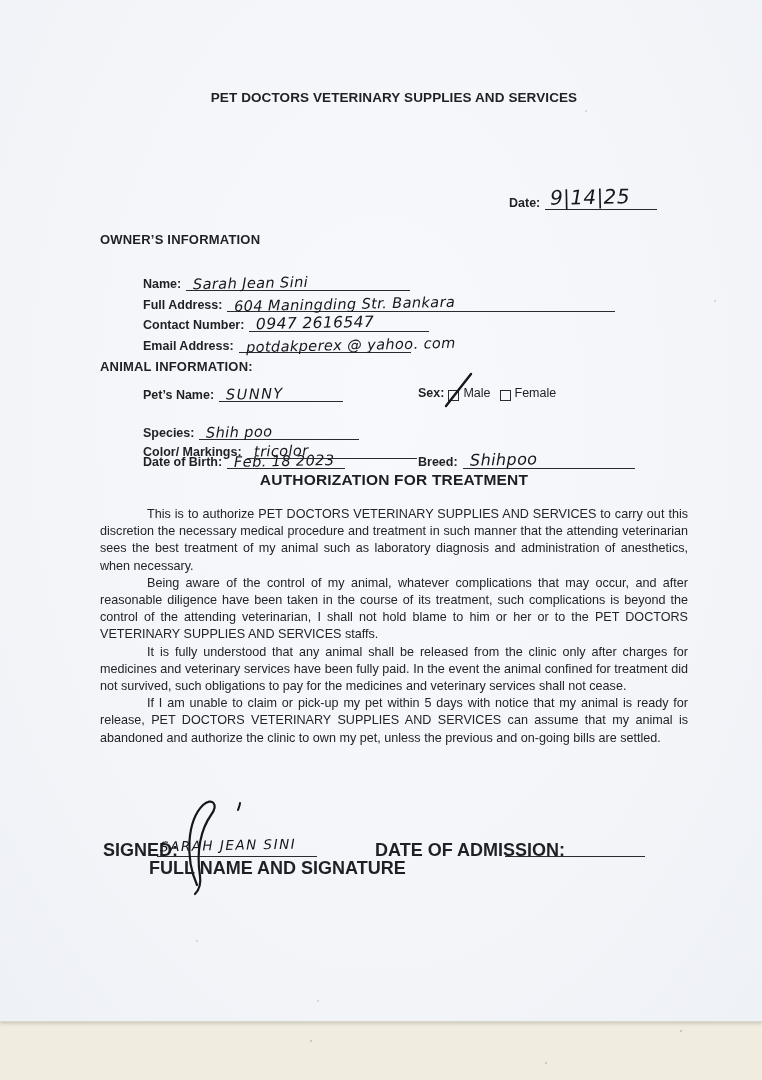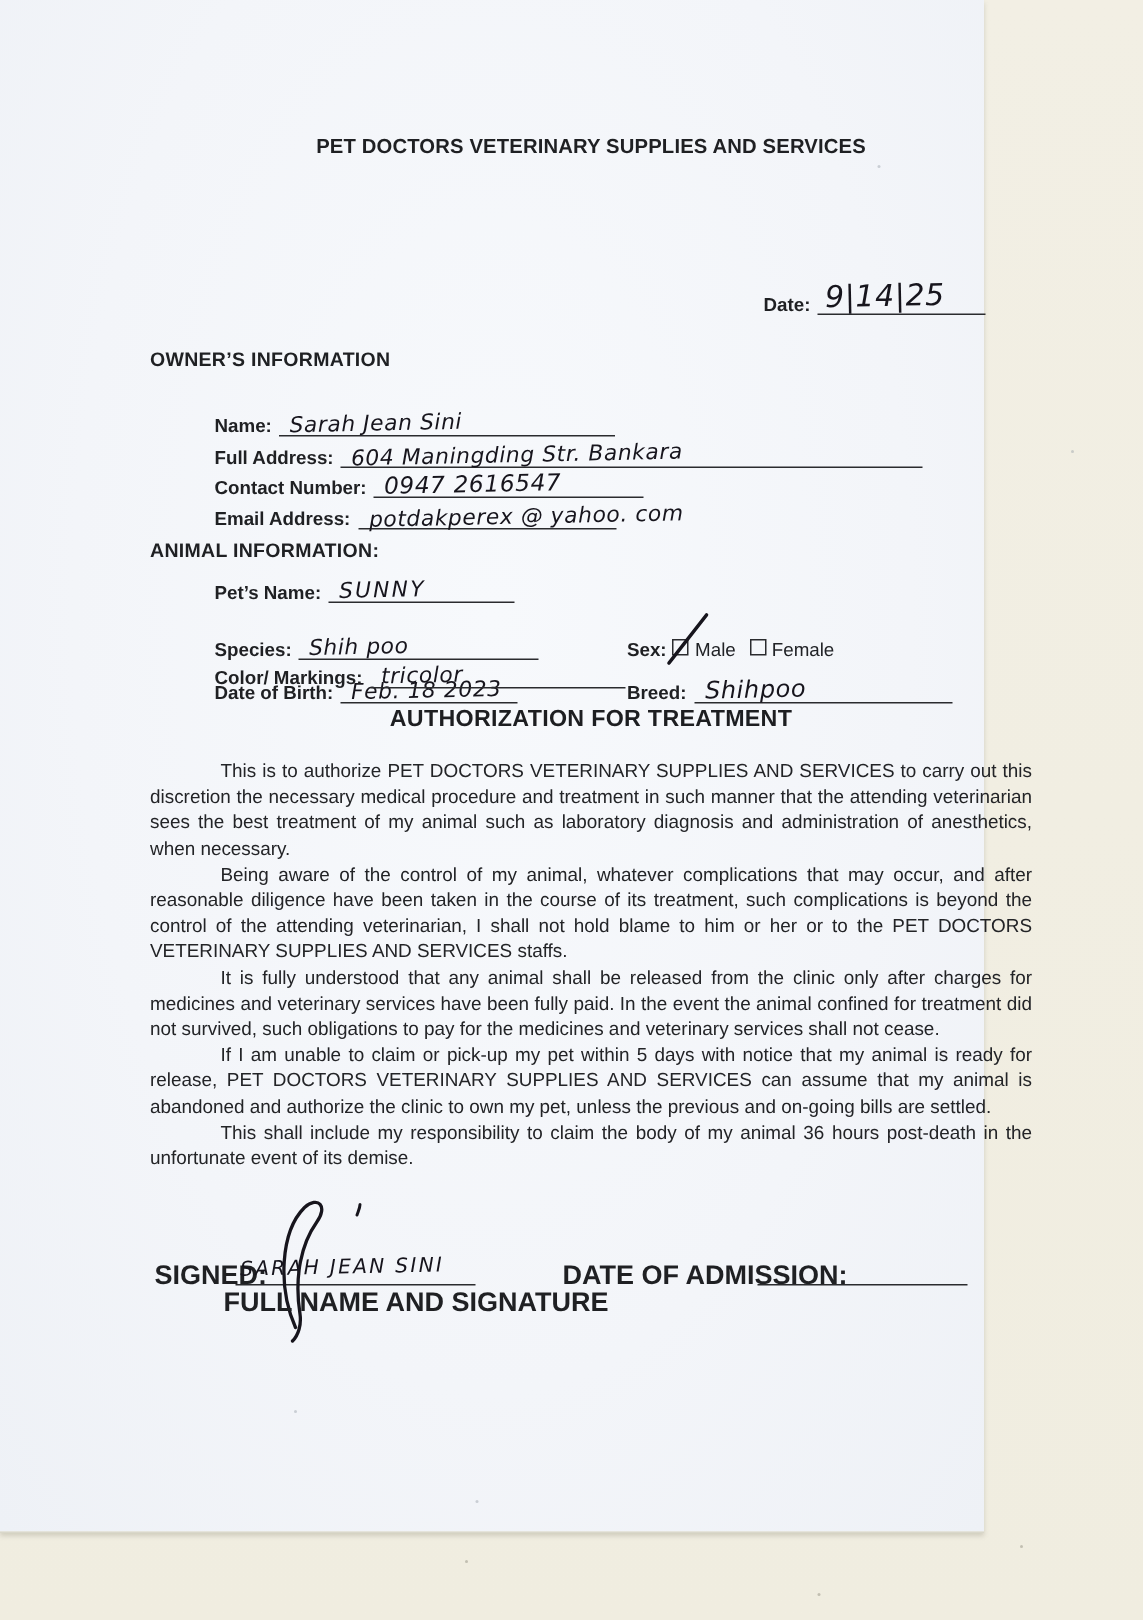--- a/index.html
+++ b/index.html
@@ -8,21 +8,21 @@
     background:#efece0;
     font-family:"Liberation Sans", sans-serif;
     position:relative;
     overflow:hidden;
   }
   .scan-backing{
     position:absolute;left:0;top:0;width:762px;height:1080px;
     background:linear-gradient(180deg,#f2efe4 0%,#f0ede0 100%);
   }
   .paper{
-    position:absolute;left:0;top:0;width:656px;height:1021px;
+    position:absolute;left:0;top:0;width:762px;height:1021px;
     background:
       radial-gradient(ellipse at 50% 40%, #f7f9fc 0%, #f3f5f9 60%, #eef1f6 100%);
     border-bottom:1px solid #d9d7ca;
     box-shadow:0 2px 3px rgba(120,115,95,.25);
   }
   .abs{position:absolute;}
   
   .header{
     position:absolute;left:100px;top:88px;width:588px;
     text-align:center;font-weight:bold;font-size:13.5px;line-height:20.5px;
@@ -44,21 +44,21 @@
   }
   .fline .hw{position:absolute;left:7px;bottom:-1px;font-size:14.5px;transform:rotate(-1.2deg);}
   .section-title{
     position:absolute;font-weight:bold;font-size:13px;color:#1f2023;letter-spacing:.2px;
   }
   
   .cb{
     display:inline-block;width:9px;height:9px;border:1.3px solid #2a2b2e;
     margin:0 1px -1px 1px;background:transparent;position:relative;
   }
-  .sexrow{position:absolute;display:flex;align-items:flex-start;gap:3px;font-size:12.5px;color:#212226;margin-top:40px;}
+  .sexrow{position:absolute;display:flex;align-items:flex-end;gap:3px;font-size:12.5px;color:#212226;}
   .cbmark{
     position:absolute;left:-6px;top:-19px;width:34px;height:36px;pointer-events:none;
   }
   
   .auth-title{
     position:absolute;left:100px;top:471px;width:588px;text-align:center;
     font-weight:bold;font-size:15.5px;color:#1d1e21;letter-spacing:.2px;
   }
   .auth-body{
     position:absolute;left:100px;top:506px;width:588px;
@@ -177,21 +177,20 @@
     </span>
   </div>
 
   <div class="auth-title">AUTHORIZATION FOR TREATMENT</div>
 
   <div class="auth-body">
     <p>This is to authorize PET DOCTORS VETERINARY SUPPLIES AND SERVICES to carry out this discretion the necessary medical procedure and treatment in such manner that the attending veterinarian sees the best treatment of my animal such as laboratory diagnosis and administration of anesthetics, when necessary.</p>
     <p>Being aware of the control of my animal, whatever complications that may occur, and after reasonable diligence have been taken in the course of its treatment, such complications is beyond the control of the attending veterinarian, I shall not hold blame to him or her or to the PET DOCTORS VETERINARY SUPPLIES AND SERVICES staffs.</p>
     <p>It is fully understood that any animal shall be released from the clinic only after charges for medicines and veterinary services have been fully paid. In the event the animal confined for treatment did not survived, such obligations to pay for the medicines and veterinary services shall not cease.</p>
     <p>If I am unable to claim or pick-up my pet within 5 days with notice that my animal is ready for release, PET DOCTORS VETERINARY SUPPLIES AND SERVICES can assume that my animal is abandoned and authorize the clinic to own my pet, unless the previous and on-going bills are settled.</p>
-    <p>This shall include my responsibility to claim the body of my animal 36 hours post-death in the unfortunate event of its demise.</p>
   </div>
 
   <div class="sig-caption" style="left:103px;top:840px;">SIGNED:</div>
   <div class="abs" style="left:157px;top:856px;width:160px;border-bottom:1.4px solid #2a2b2e;"></div>
   <div class="sig-hw" style="left:160px;top:837px;">SARAH JEAN SINI</div>
   <svg class="abs" style="left:140px;top:788px;" width="170" height="110" viewBox="0 0 170 110">
     <path d="M57,97 C45,70 47,33 63,17 C72,9 79,16 71,27 C61,41 56,63 60,88 C61,95 59,102 55,106" stroke="#17151d" stroke-width="2.2" fill="none" stroke-linecap="round"></path>
     <path d="M98,22 C99,19 100,17 100,15" stroke="#17151d" stroke-width="2" fill="none" stroke-linecap="round"></path>
   </svg>
   <div class="sig-caption" style="left:149px;top:858px;">FULL NAME AND SIGNATURE</div>

